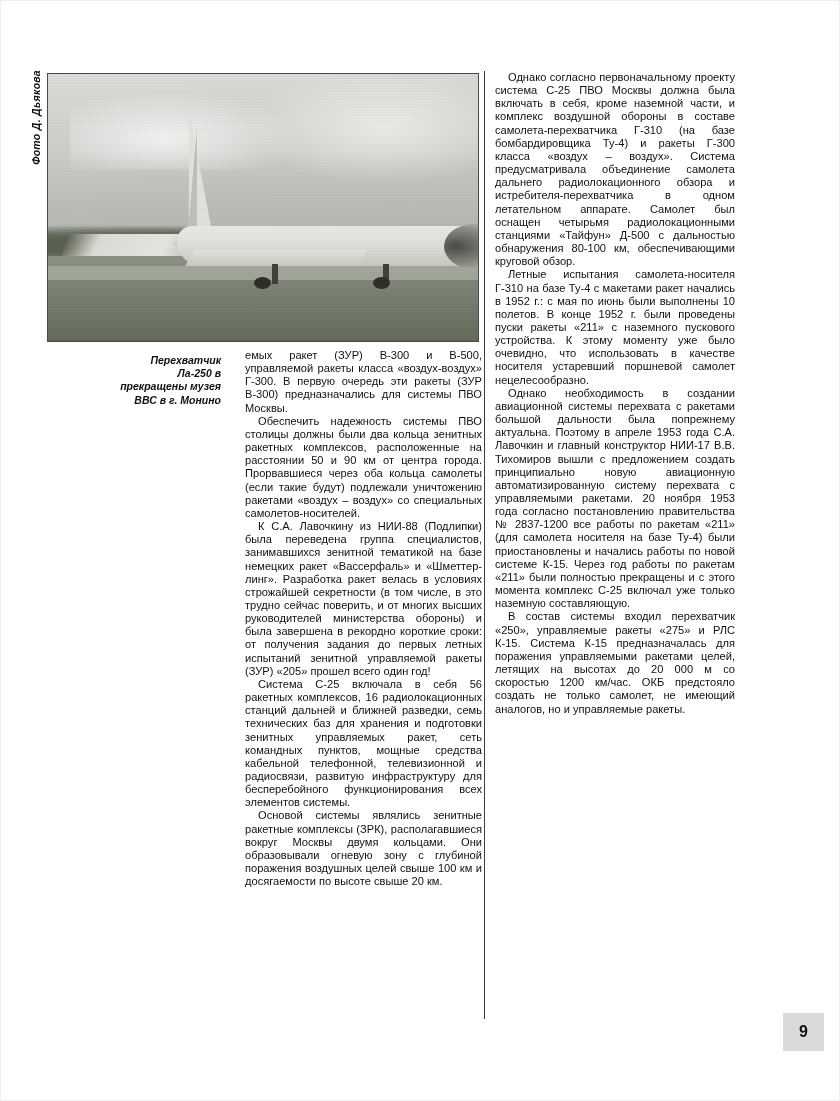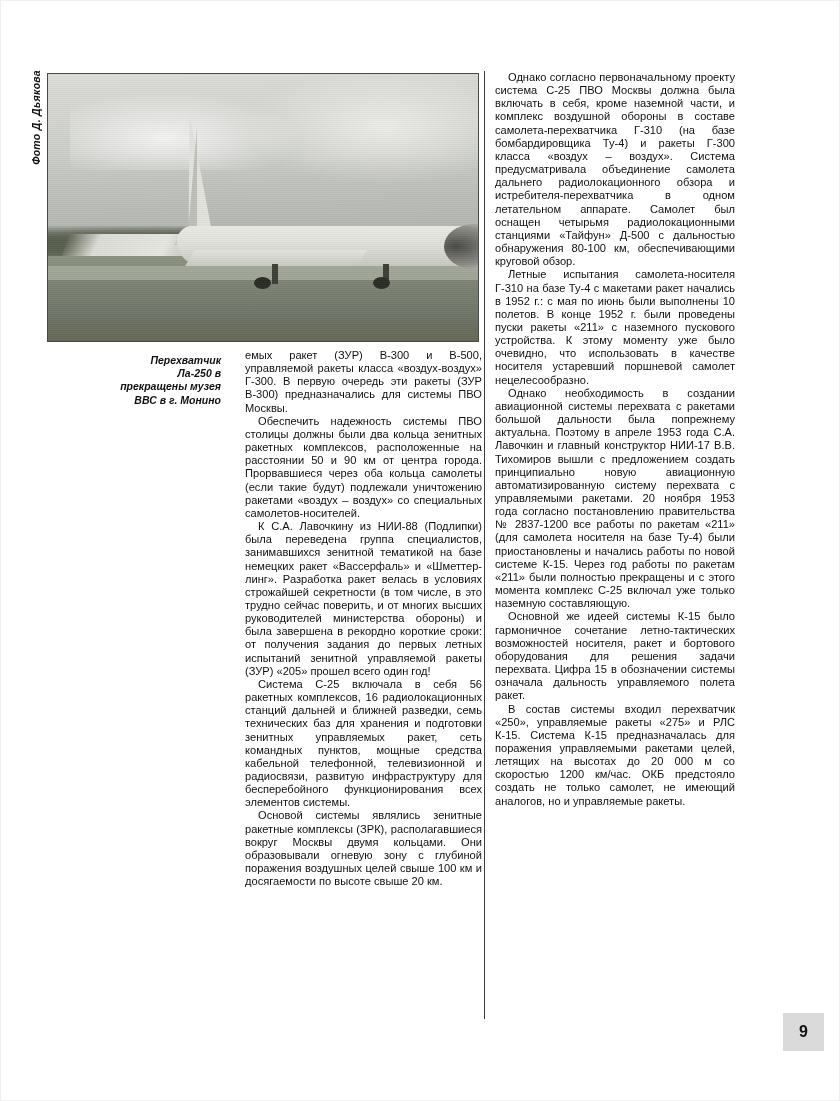--- a/index.html
+++ b/index.html
@@ -320,21 +320,20 @@
     <p>Система С-25 включала в себя 56 ракетных комплексов, 16 радиолокационных станций дальней и ближней разведки, семь технических баз для хранения и подготовки зенитных управляемых ракет, сеть командных пунктов, мощные средства кабельной телефонной, телевизионной и радиосвязи, развитую инфраструктуру для бесперебойного функционирования всех элементов системы.</p>
     <p>Основой системы являлись зенитные ракетные комплексы (ЗРК), располагавшиеся вокруг Москвы двумя кольцами. Они образовывали огневую зону с глубиной поражения воздушных целей свыше 100 км и досягаемости по высоте свыше 20 км.</p>
   </div>
 
   <div id="col-rule"></div>
 
   <div id="col-right" class="column">
     <p>Однако согласно первоначальному проекту система С-25 ПВО Москвы должна была включать в себя, кроме наземной части, и комплекс воздушной обороны в составе самолета-перехватчика Г-310 (на базе бомбардировщика Ту-4) и ракеты Г-300 класса «воздух – воздух». Система предусматривала объединение самолета дальнего радиолокационного обзора и истребителя-перехватчика в одном летательном аппарате. Самолет был оснащен четырьмя радиолокационными станциями «Тайфун» Д-500 с дальностью обнаружения 80-100 км, обеспечивающими круговой обзор.</p>
     <p>Летные испытания самолета-носителя Г-310 на базе Ту-4 с макетами ракет начались в 1952 г.: с мая по июнь были выполнены 10 полетов. В конце 1952 г. были проведены пуски ракеты «211» с наземного пускового устройства. К этому моменту уже было очевидно, что использовать в качестве носителя устаревший поршневой самолет нецелесообразно.</p>
     <p>Однако необходимость в создании авиационной системы перехвата с ракетами большой дальности была попрежнему актуальна. Поэтому в апреле 1953 года С.А. Лавочкин и главный конструктор НИИ-17 В.В. Тихомиров вышли с предложением создать принципиально новую авиационную автоматизированную систему перехвата с управляемыми ракетами. 20 ноября 1953 года согласно постановлению правительства № 2837-1200 все работы по ракетам «211» (для самолета носителя на базе Ту-4) были приостановлены и начались работы по новой системе К-15. Через год работы по ракетам «211» были полностью прекращены и с этого момента комплекс С-25 включал уже только наземную составляющую.</p>
-    <p>Основной же идеей системы К-15 было гармоничное сочетание летно-тактических возможностей носителя, ракет и бортового оборудования для решения задачи перехвата. Цифра 15 в обозначении системы означала дальность управляемого полета ракет.</p>
     <p>В состав системы входил перехватчик «250», управляемые ракеты «275» и РЛС К-15. Система К-15 предназначалась для поражения управляемыми ракетами целей, летящих на высотах до 20 000 м со скоростью 1200 км/час. ОКБ предстояло создать не только самолет, не имеющий аналогов, но и управляемые ракеты.</p>
   </div>
 
   <div id="page-number-box">
     <span id="page-number">9</span>
   </div>
 
   <div id="scan-edge"></div>
 </div>
 

